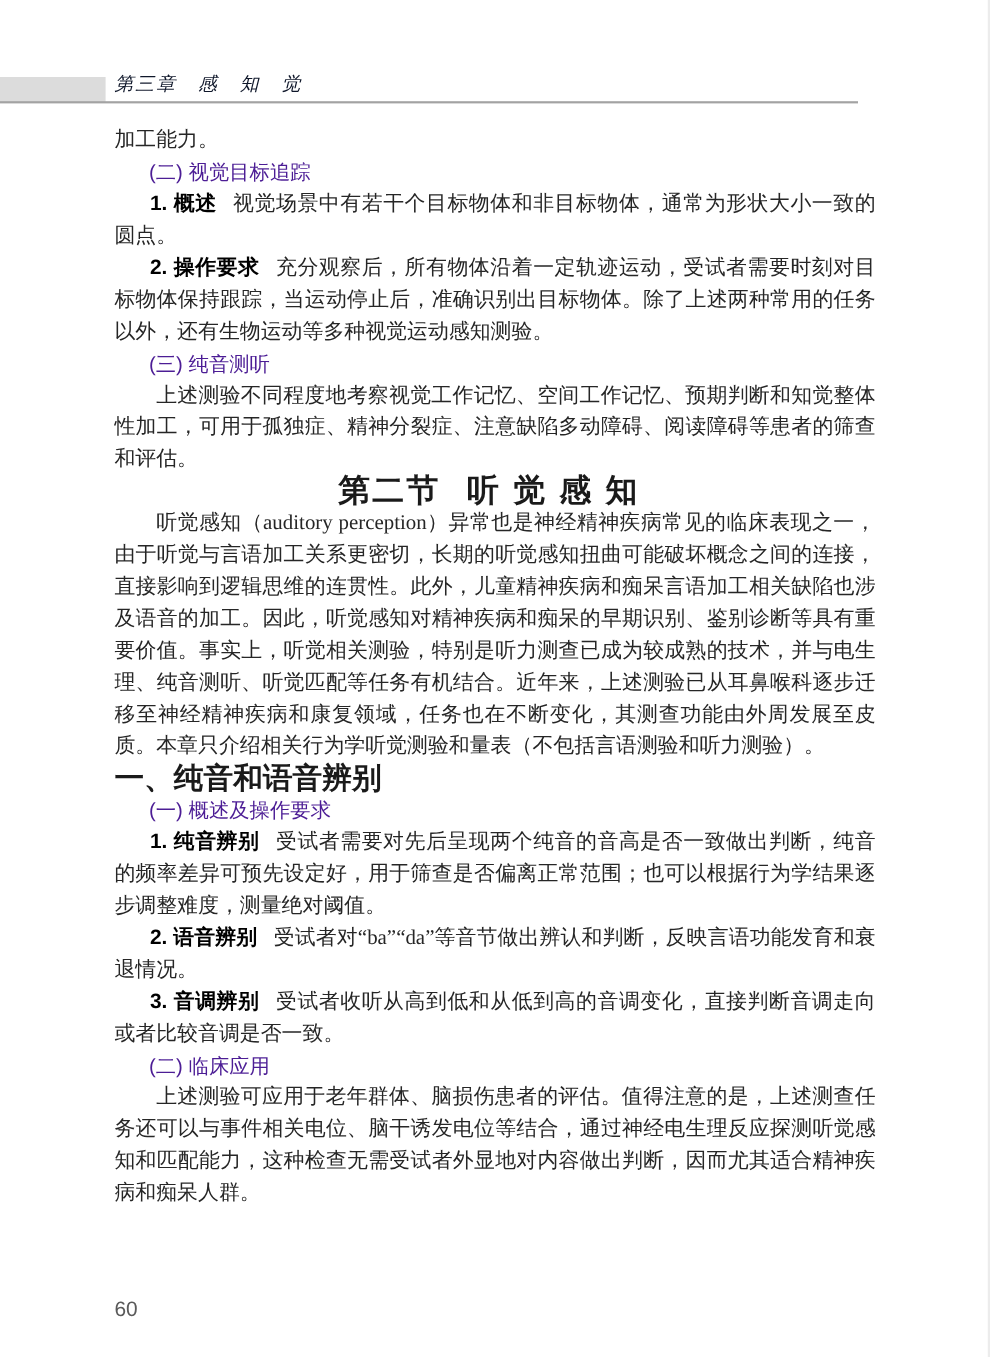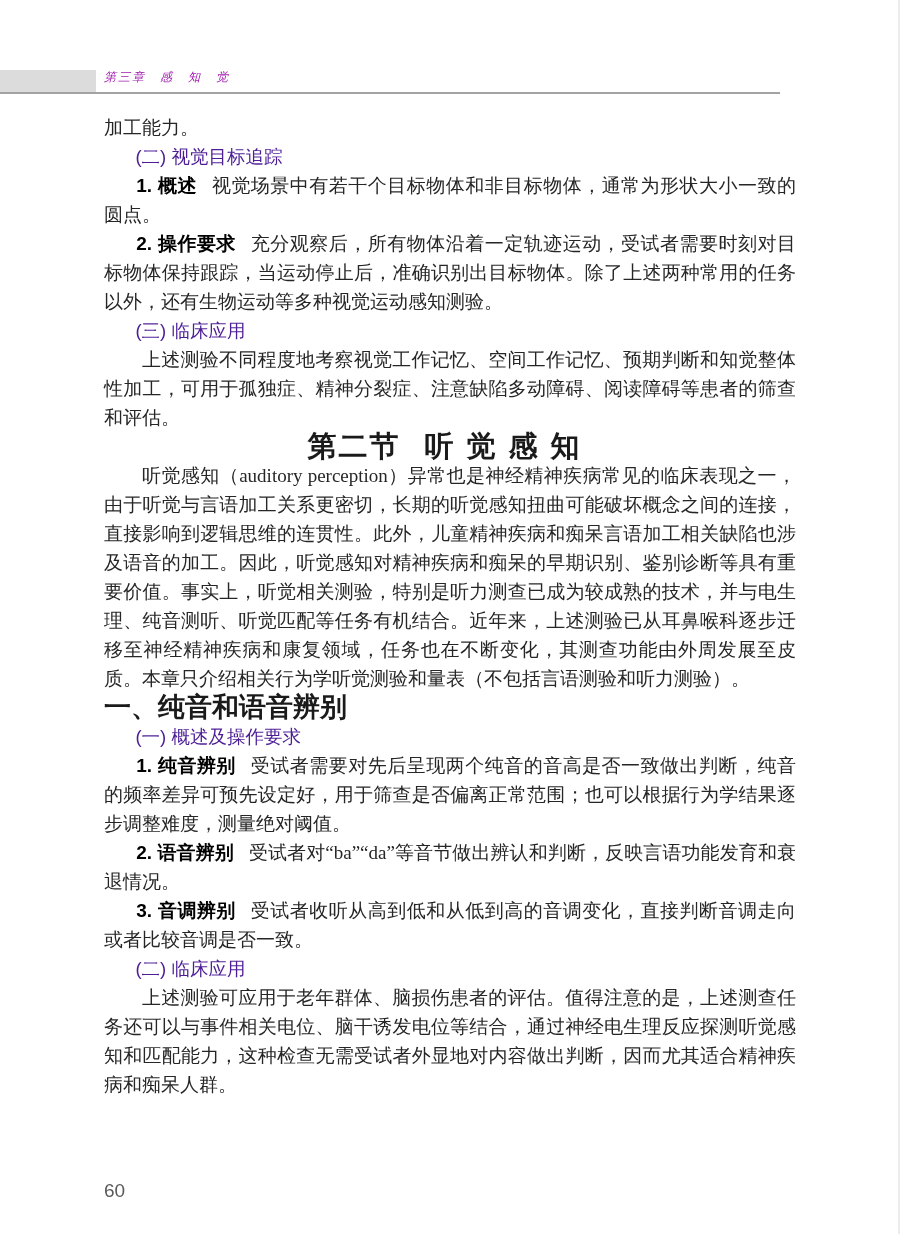--- a/index.html
+++ b/index.html
@@ -6,21 +6,21 @@
   body{
     width:900px;height:1234px;position:relative;background:#ffffff;
     font-family:"Liberation Serif","DejaVu Serif",serif;
     color:#262626;overflow:hidden;
   }
   
   .header-bar{position:absolute;left:0;top:70px;width:96px;height:23px;background:#dcdcdc;}
   .header-rule{position:absolute;left:0;top:92px;width:780px;height:2px;background:#a3a3a3;}
   .chapter-title{
     position:absolute;left:104px;top:64px;height:26px;line-height:26px;
-    font-style:italic;font-size:12px;letter-spacing:2px;color:#a21caf;
+    font-style:italic;font-size:17px;letter-spacing:2px;color:#0f172a;
     font-family:"Liberation Serif","DejaVu Serif",serif;
   }
   
   .main{
     position:absolute;left:104px;top:113px;width:692px;
     font-size:19px;line-height:29px;text-align:justify;
   }
   .main p{margin:0;}
   p.cont{text-indent:0;}
   p.par{text-indent:2em;}
@@ -66,21 +66,21 @@
 <div class="main">
 
   <p class="cont">加工能力。</p>
 
   <p class="subhead">(二) 视觉目标追踪</p>
 
   <p class="item"><span class="item-term">1. 概述</span><span>视觉场景中有若干个目标物体和非目标物体，通常为形状大小一致的圆点。</span></p>
 
   <p class="item"><span class="item-term">2. 操作要求</span><span>充分观察后，所有物体沿着一定轨迹运动，受试者需要时刻对目标物体保持跟踪，当运动停止后，准确识别出目标物体。除了上述两种常用的任务以外，还有生物运动等多种视觉运动感知测验。</span></p>
 
-  <p class="subhead">(三) 临床应用</p>
+  <p class="subhead">(三) 纯音测听</p>
 
   <p class="par">上述测验不同程度地考察视觉工作记忆、空间工作记忆、预期判断和知觉整体性加工，可用于孤独症、精神分裂症、注意缺陷多动障碍、阅读障碍等患者的筛查和评估。</p>
 
   <p class="section-title"><span class="sec-label">第二节</span><span class="sec-name">听觉感知</span></p>
 
   <p class="par">听觉感知（auditory perception）异常也是神经精神疾病常见的临床表现之一，由于听觉与言语加工关系更密切，长期的听觉感知扭曲可能破坏概念之间的连接，直接影响到逻辑思维的连贯性。此外，儿童精神疾病和痴呆言语加工相关缺陷也涉及语音的加工。因此，听觉感知对精神疾病和痴呆的早期识别、鉴别诊断等具有重要价值。事实上，听觉相关测验，特别是听力测查已成为较成熟的技术，并与电生理、纯音测听、听觉匹配等任务有机结合。近年来，上述测验已从耳鼻喉科逐步迁移至神经精神疾病和康复领域，任务也在不断变化，其测查功能由外周发展至皮质。本章只介绍相关行为学听觉测验和量表（不包括言语测验和听力测验）。</p>
 
   <p class="heading-one">一、纯音和语音辨别</p>
 
   <p class="subhead">(一) 概述及操作要求</p>

